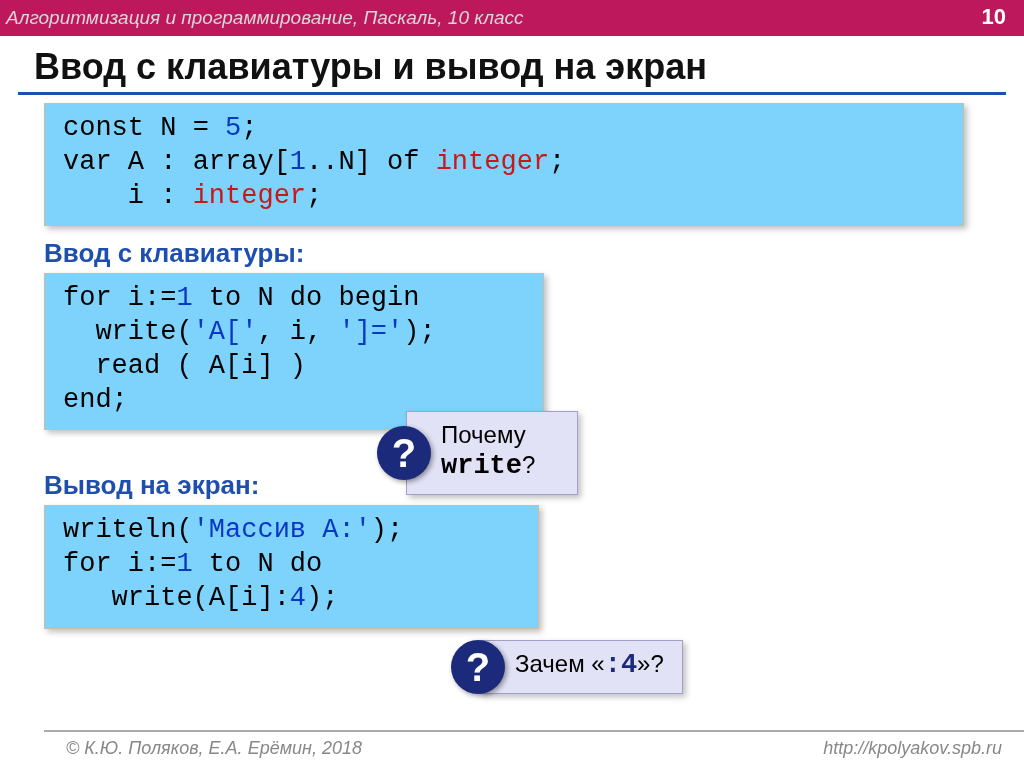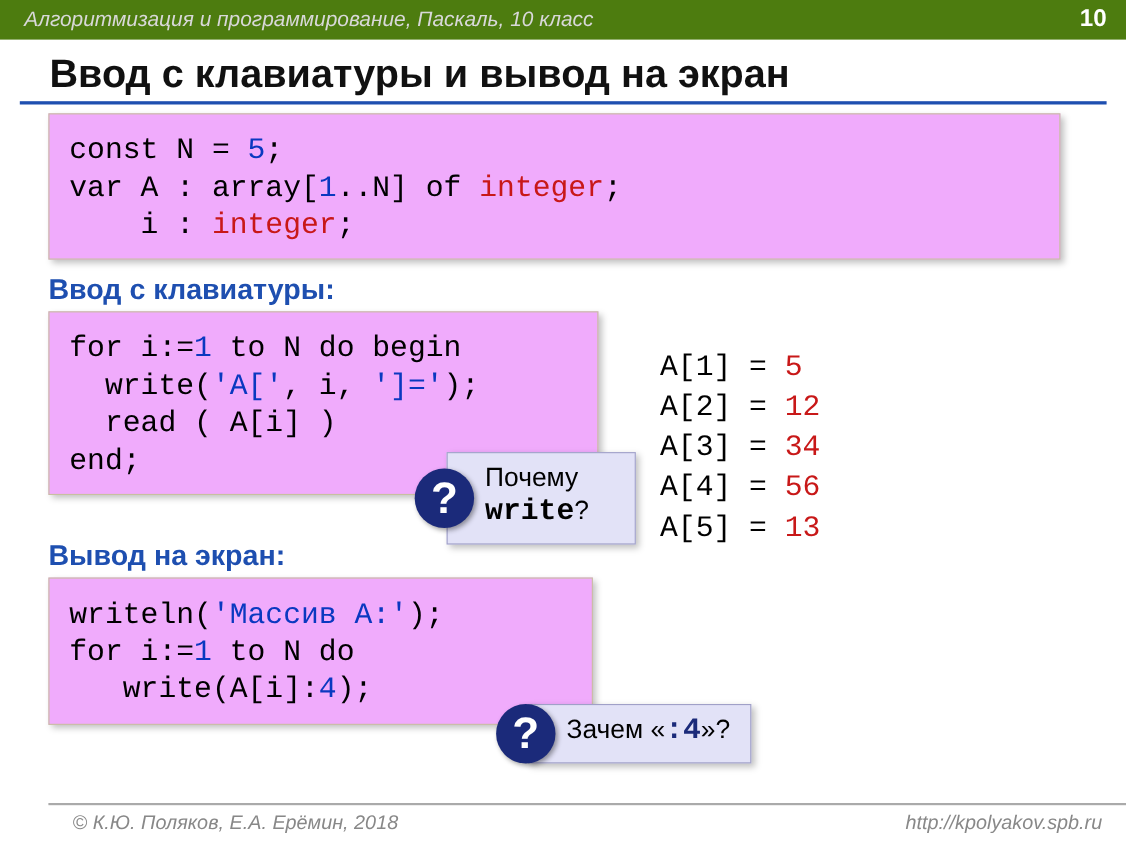--- a/index.html
+++ b/index.html
@@ -5,63 +5,63 @@
   * { margin: 0; padding: 0; box-sizing: border-box; }
   body {
     width: 1024px;
     height: 767px;
     font-family: Arial, Helvetica, sans-serif;
     background: #fff;
     position: relative;
     overflow: hidden;
   }
   .topbar {
-    background: #4d7c0f;
+    background: #be185d;
     color: #d8d8d8;
     font-size: 19px;
     font-style: italic;
-    padding: 4px 18px 6px 22px;
+    padding: 4px 18px 6px 6px;
     display: flex;
     justify-content: space-between;
     align-items: baseline;
   }
   .topbar .pagenum {
     color: #fff;
     font-weight: bold;
     font-size: 22px;
     font-style: normal;
   }
   .title {
     font-size: 36px;
     font-weight: bold;
     color: #111;
-    padding: 10px 28px 4px 45px;
+    padding: 10px 28px 4px 34px;
   }
   .hr {
     height: 3px;
     background: #1e4fb0;
     margin: 0 18px 8px 18px;
   }
   .content {
     padding: 0 30px 0 44px;
     position: relative;
   }
   .section-label {
     font-size: 26px;
     font-weight: bold;
     color: #1e4fb0;
     margin: 6px 0 4px 0;
   }
   .codebox {
-    background: #f0abfc;
+    background: #7dd3fc;
     border: 1px solid #c8bfa0;
     box-shadow: 3px 3px 6px rgba(0,0,0,0.25);
     font-family: "Courier New", monospace;
     font-size: 27px;
-    padding: 18px 18px 12px 18px;
+    padding: 8px 18px 12px 18px;
     line-height: 1.25;
     white-space: pre;
     margin-bottom: 12px;
   }
   .codebox.wide { width: 920px; }
   .codebox.half { width: 500px; display: inline-block; vertical-align: top; }
   .kw0 { color: #000; }
   .num { color: #0a38c0; }
   .typ { color: #c81818; }
   .str { color: #0a38c0; }
@@ -134,25 +134,20 @@
   <div class="codebox wide"><span class="kw0">const N</span> <span>=</span> <span class="num">5</span><span>;</span>
 <span class="kw0">var A</span> <span>:</span> <span>array[</span><span class="num">1</span><span>..N]</span> <span>of </span><span class="typ">integer</span><span>;</span>
 <span>    i</span> <span>:</span> <span class="typ">integer</span><span>;</span></div>
 
   <div class="section-label">Ввод с клавиатуры:</div>
   <div class="codebox half"><span>for i:=</span><span class="num">1</span><span> to N do begin</span>
 <span>  write(</span><span class="str">'A['</span><span>, i, </span><span class="str">']='</span><span>);</span>
 <span>  read ( A[i] )</span>
 <span>end;</span></div>
 
-  <div class="side-output"><span>A[1]</span> <span>=</span> <span class="val">5</span>
-<span>A[2]</span> <span>=</span> <span class="val">12</span>
-<span>A[3]</span> <span>=</span> <span class="val">34</span>
-<span>A[4]</span> <span>=</span> <span class="val">56</span>
-<span>A[5]</span> <span>=</span> <span class="val">13</span></div>
 
   <div id="callout1" class="callout">
     <div class="qmark">?</div>
     <span>Почему</span><br>
     <span class="monow">write</span><span>?</span>
   </div>
 
   <div class="section-label" style="margin-top:28px">Вывод на экран:</div>
   <div class="codebox half" style="width:495px"><span>writeln(</span><span class="str">'Массив A:'</span><span>);</span>
 <span>for i:=</span><span class="num">1</span><span> to N do </span>

